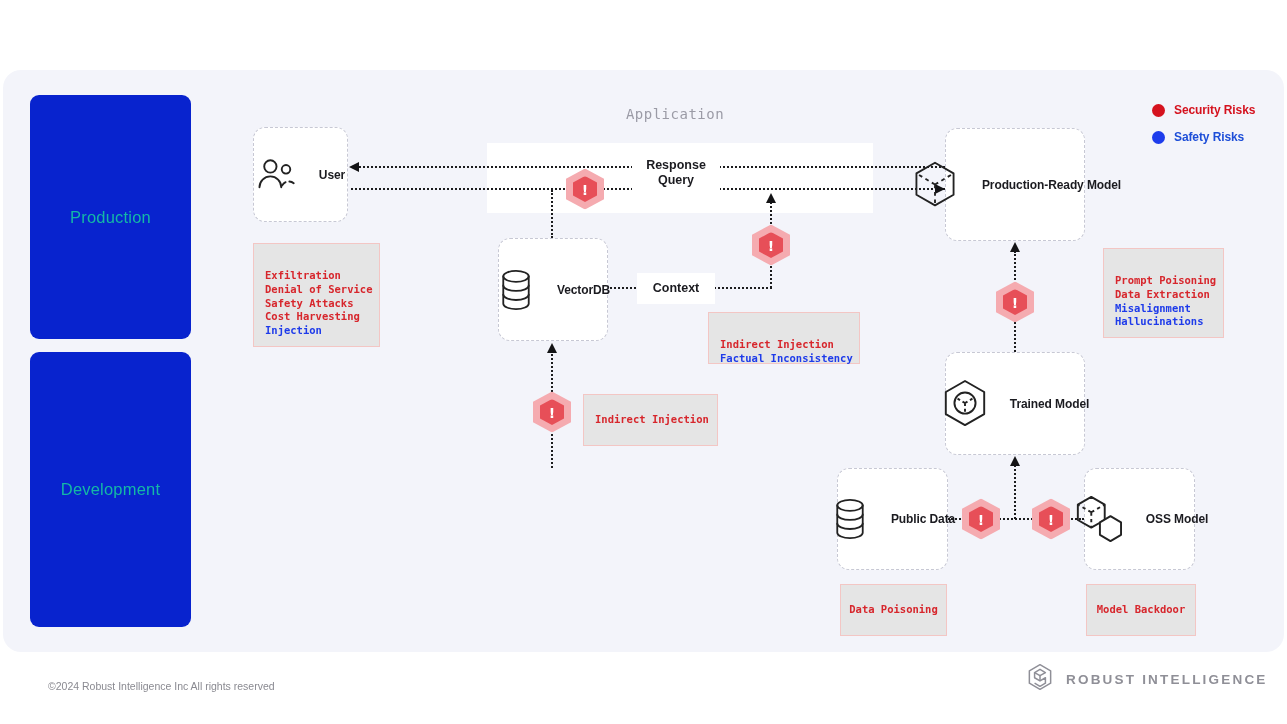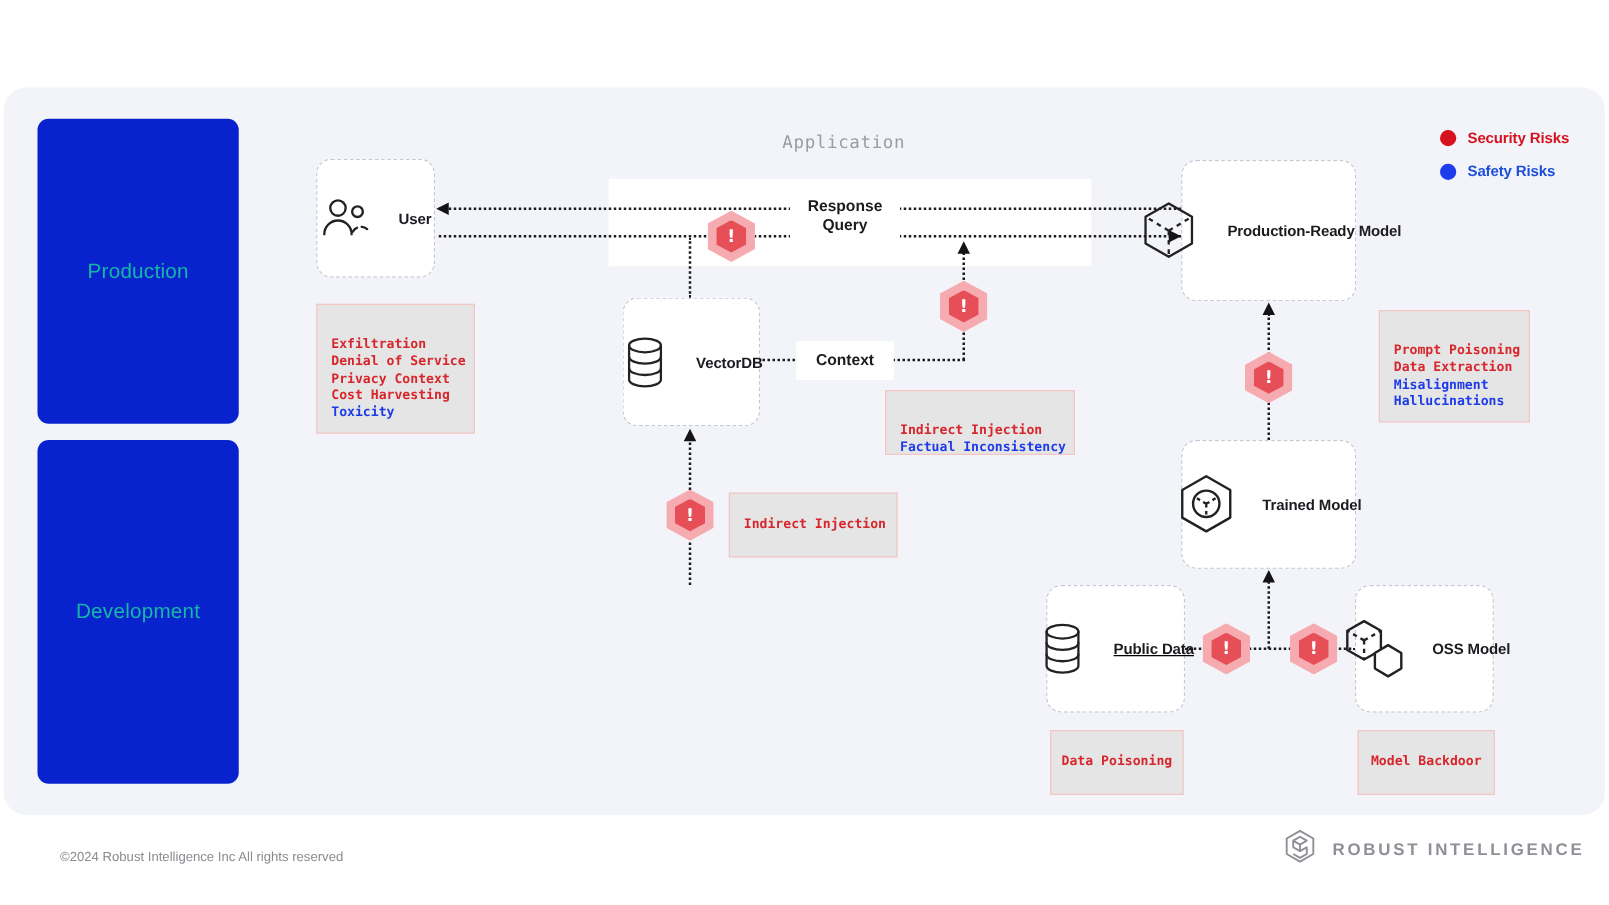--- a/index.html
+++ b/index.html
@@ -19,21 +19,21 @@
 
   
   .band { position:absolute; left:487px; top:143px; width:386px; height:70px; background:#ffffff; z-index:1; }
 
   
   .node { position:absolute; background:#ffffff; border:1.5px dashed #c7c8d4; border-radius:12px; display:flex; flex-direction:row; align-items:center; justify-content:center; gap:21px; z-index:3; }
   .node-label { font-size:12px; font-weight:600; color:#1b1b20; white-space:nowrap; letter-spacing:-0.1px; }
   #node-user { left:253px; top:127px; width:95px; height:95px; }
   #node-vectordb { left:498px; top:238px; width:110px; height:103px; }
   #node-appdata { left:498px; top:468px; width:110px; height:103px; }
-  #node-publicdata { left:837px; top:468px; width:111px; height:102px;text-decoration:underline; }
+  #node-publicdata { left:837px; top:468px; width:111px; height:102px; }
   #node-ossmodel { left:1084px; top:468px; width:111px; height:102px; }
   #node-trainedmodel { left:945px; top:352px; width:140px; height:103px; }
   #node-prodmodel { left:945px; top:128px; width:140px; height:113px; }
   .node svg { display:block; }
 
   
   .hline { position:absolute; border-top:2px dotted #1c1c1e; z-index:2; }
   .vline { position:absolute; border-left:2px dotted #1c1c1e; z-index:2; }
 
   
@@ -205,23 +205,23 @@
         <path d="M27 4 47 15.5v23L27 50 7 38.5v-23Z"></path>
         <path d="M27 27.5 7 15.5M27 27.5l20-12M27 27.5V50" stroke-dasharray="4 4"></path>
       </svg>
     </span>
     <span class="node-label">Production-Ready Model</span>
   </div>
 
   <div class="risk-box" id="risks-user">
       <div class="risk-line security">Exfiltration</div>
       <div class="risk-line security">Denial of Service</div>
-      <div class="risk-line security">Privacy Context</div>
+      <div class="risk-line security">Safety Attacks</div>
       <div class="risk-line security">Cost Harvesting</div>
-      <div class="risk-line safety">Toxicity</div>
+      <div class="risk-line safety">Injection</div>
     </div>
   <div class="risk-box" id="risks-context">
       <div class="risk-line security">Indirect Injection</div>
       <div class="risk-line safety">Factual Inconsistency</div>
     </div>
   <div class="risk-box" id="risks-appdata">
       <div class="risk-line security">Indirect Injection</div>
     </div>
   <div class="risk-box" id="risks-prodmodel">
       <div class="risk-line security">Prompt Poisoning</div>

